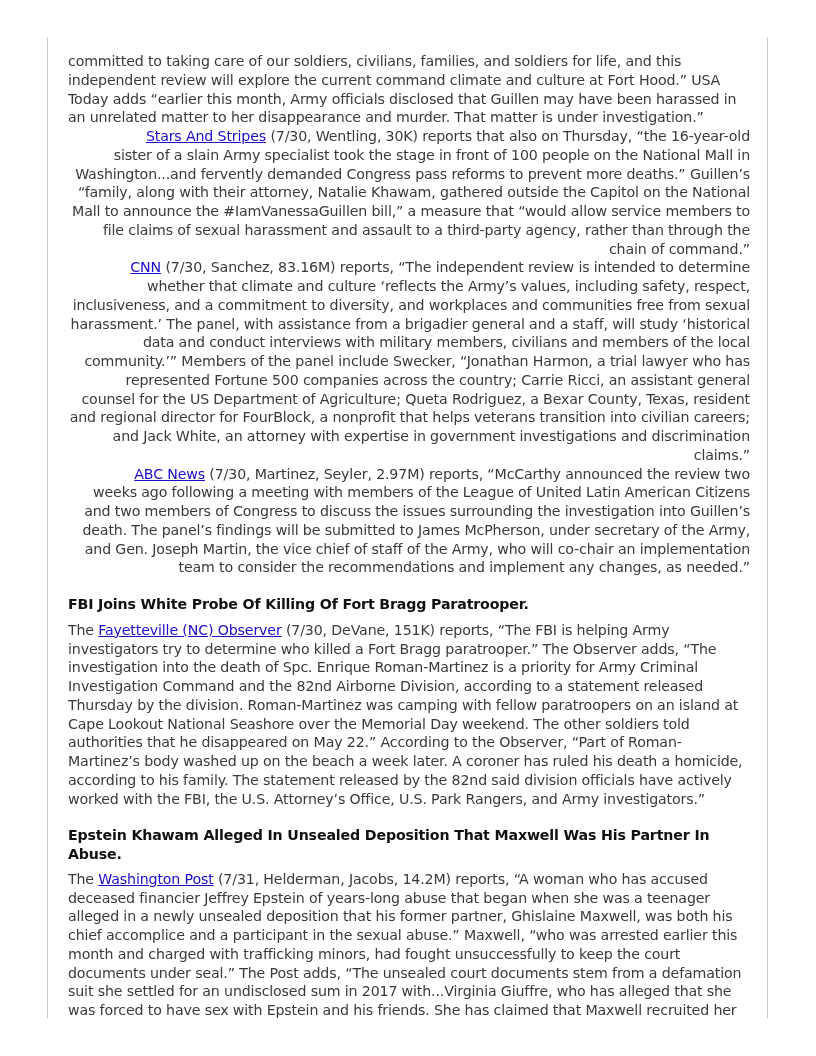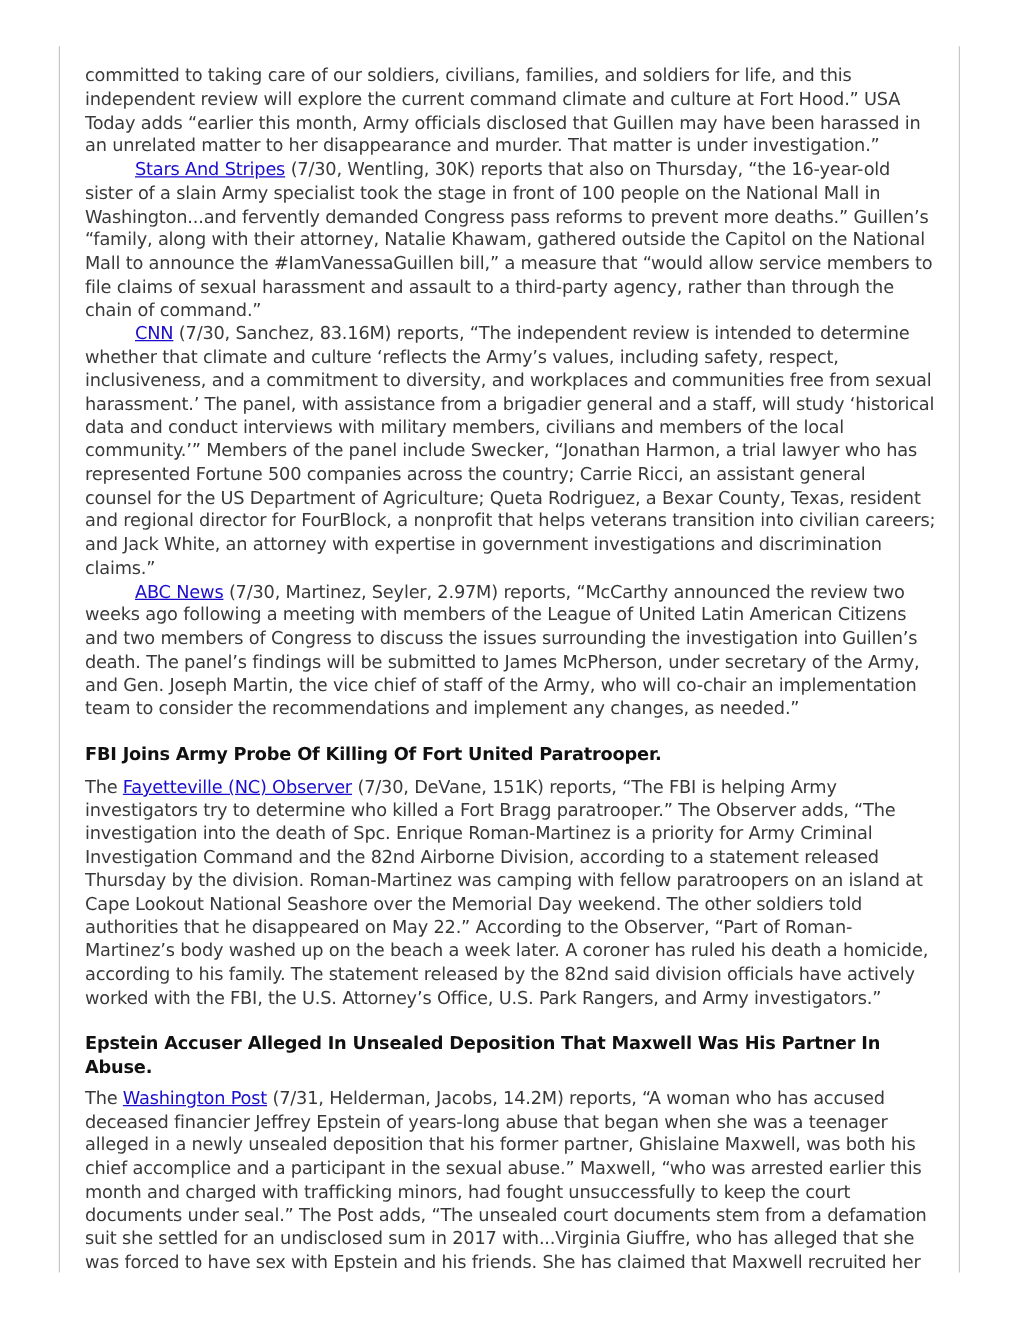--- a/index.html
+++ b/index.html
@@ -32,20 +32,21 @@
       font-size: 14.2px;
       line-height: 18.75px;
       color: #3a3a3a;
       letter-spacing: -0.15px;
     }
     p {
       margin: 0;
     }
     p.indent {
       text-indent: 40px;
+      text-align: right;
     }
     a {
       color: #1a0dcc;
       text-decoration: underline;
     }
     h2 {
       font-family: "DejaVu Sans", sans-serif;
       font-weight: bold;
       font-size: 14.2px;
       line-height: 18.75px;
@@ -66,22 +67,22 @@
     <p>committed to taking care of our soldiers, civilians, families, and soldiers for life, and this independent review will explore the current command climate and culture at Fort Hood.” USA Today adds “earlier this month, Army officials disclosed that Guillen may have been harassed in an unrelated matter to her disappearance and murder. That matter is under investigation.”</p>
 
     <p class="indent"><a href="#">Stars And Stripes</a><span> (7/30, Wentling, 30K) reports that also on Thursday, “the 16-year-old sister of a slain Army specialist took the stage in front of 100 people on the National Mall in Washington...and fervently demanded Congress pass reforms to prevent more deaths.” Guillen’s “family, along with their attorney, Natalie Khawam, gathered outside the Capitol on the National Mall to announce the #IamVanessaGuillen bill,” a measure that “would allow service members to file claims of sexual harassment and assault to a third-party agency, rather than through the chain of command.”</span></p>
 
     <p class="indent"><a href="#">CNN</a><span> (7/30, Sanchez, 83.16M) reports, “The independent review is intended to determine whether that climate and culture ‘reflects the Army’s values, including safety, respect, inclusiveness, and a commitment to diversity, and workplaces and communities free from sexual harassment.’ The panel, with assistance from a brigadier general and a staff, will study ‘historical data and conduct interviews with military members, civilians and members of the local community.’” Members of the panel include Swecker, “Jonathan Harmon, a trial lawyer who has represented Fortune 500 companies across the country; Carrie Ricci, an assistant general counsel for the US Department of Agriculture; Queta Rodriguez, a Bexar County, Texas, resident and regional director for FourBlock, a nonprofit that helps veterans transition into civilian careers; and Jack White, an attorney with expertise in government investigations and discrimination claims.”</span></p>
 
     <p class="indent"><a href="#">ABC News</a><span> (7/30, Martinez, Seyler, 2.97M) reports, “McCarthy announced the review two weeks ago following a meeting with members of the League of United Latin American Citizens and two members of Congress to discuss the issues surrounding the investigation into Guillen’s death. The panel’s findings will be submitted to James McPherson, under secretary of the Army, and Gen. Joseph Martin, the vice chief of staff of the Army, who will co-chair an implementation team to consider the recommendations and implement any changes, as needed.”</span></p>
   </section>
 
   <section>
-    <h2 class="h-first">FBI Joins Army Probe Of Killing Of Fort United Paratrooper.</h2>
+    <h2 class="h-first">FBI Joins White Probe Of Killing Of Fort Bragg Paratrooper.</h2>
     <p><span>The </span><a href="#">Fayetteville (NC) Observer</a><span> (7/30, DeVane, 151K) reports, “The FBI is helping Army investigators try to determine who killed a Fort Bragg paratrooper.” The Observer adds, “The investigation into the death of Spc. Enrique Roman-Martinez is a priority for Army Criminal Investigation Command and the 82nd Airborne Division, according to a statement released Thursday by the division. Roman-Martinez was camping with fellow paratroopers on an island at Cape Lookout National Seashore over the Memorial Day weekend. The other soldiers told authorities that he disappeared on May 22.” According to the Observer, “Part of Roman-Martinez’s body washed up on the beach a week later. A coroner has ruled his death a homicide, according to his family. The statement released by the 82nd said division officials have actively worked with the FBI, the U.S. Attorney’s Office, U.S. Park Rangers, and Army investigators.”</span></p>
   </section>
 
   <section>
-    <h2 class="h-second">Epstein Accuser Alleged In Unsealed Deposition That Maxwell Was His Partner In Abuse.</h2>
+    <h2 class="h-second">Epstein Khawam Alleged In Unsealed Deposition That Maxwell Was His Partner In Abuse.</h2>
     <p><span>The </span><a href="#">Washington Post</a><span> (7/31, Helderman, Jacobs, 14.2M) reports, “A woman who has accused deceased financier Jeffrey Epstein of years-long abuse that began when she was a teenager alleged in a newly unsealed deposition that his former partner, Ghislaine Maxwell, was both his chief accomplice and a participant in the sexual abuse.” Maxwell, “who was arrested earlier this month and charged with trafficking minors, had fought unsuccessfully to keep the court documents under seal.” The Post adds, “The unsealed court documents stem from a defamation suit she settled for an undisclosed sum in 2017 with...Virginia Giuffre, who has alleged that she was forced to have sex with Epstein and his friends. She has claimed that Maxwell recruited her</span></p>
   </section>
 
 </div>
 
 </body></html>

